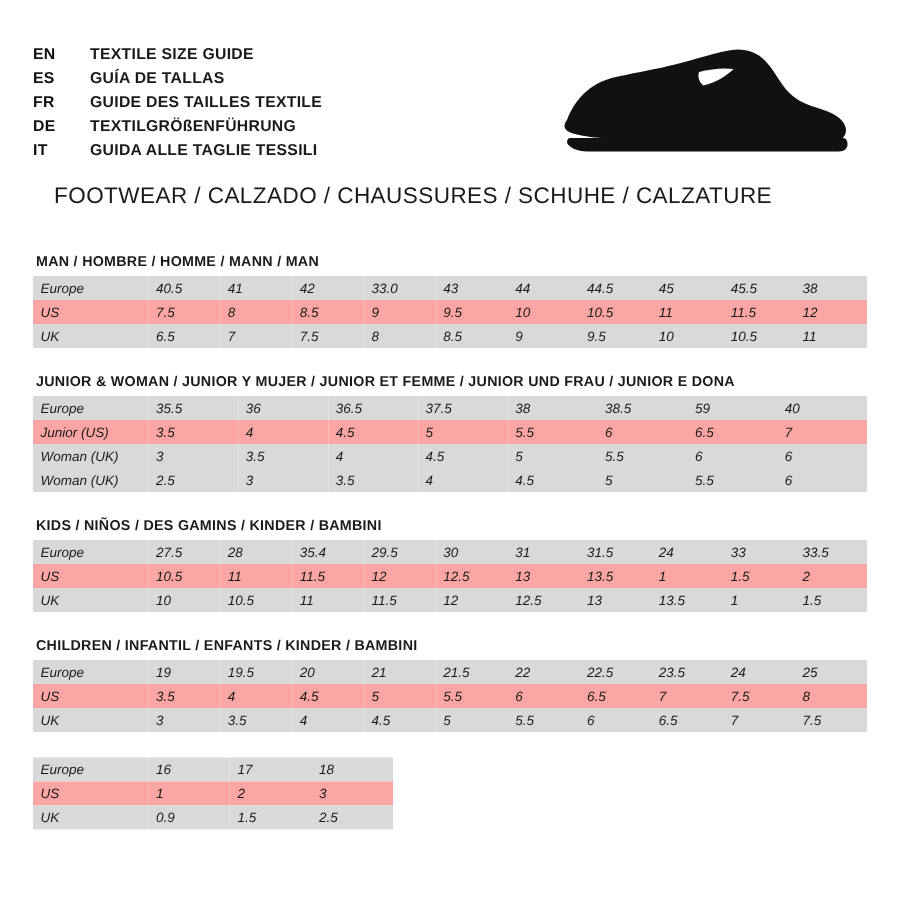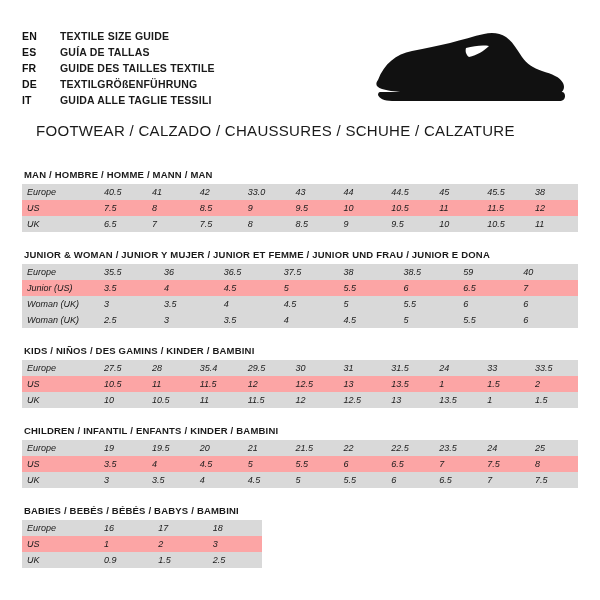--- a/index.html
+++ b/index.html
@@ -328,21 +328,20 @@
           <td>6</td>
           <td>6.5</td>
           <td>7</td>
           <td>7.5</td>
         </tr>
       </tbody>
     </table>
   </div>
 
   <div class="section">
-    <div class="section-title">BABIES / BEBÉS / BÉBÉS / BABYS / BAMBINI</div>
     <table class="sizes babies">
       <tbody>
         <tr class="shaded">
           <td class="rowlabel">Europe</td>
           <td>16</td>
           <td>17</td>
           <td>18</td>
         </tr>
         <tr class="plain">
           <td class="rowlabel">US</td>

